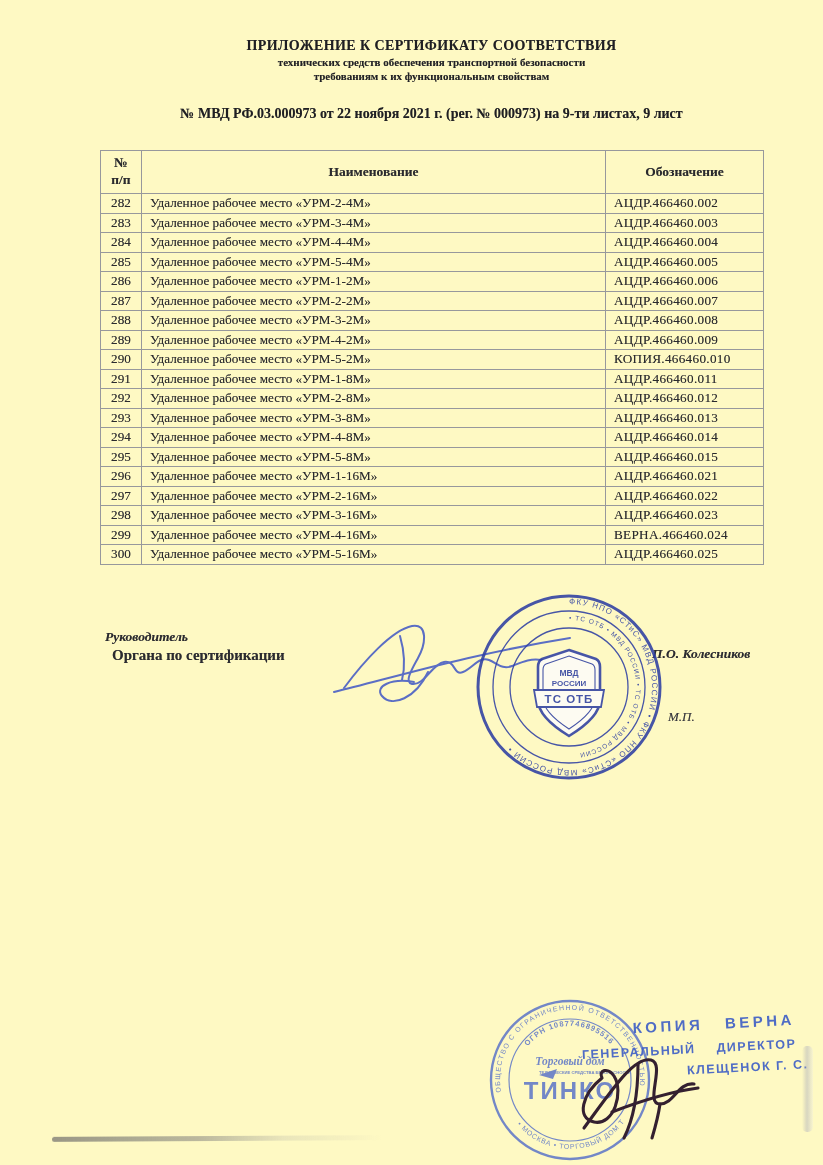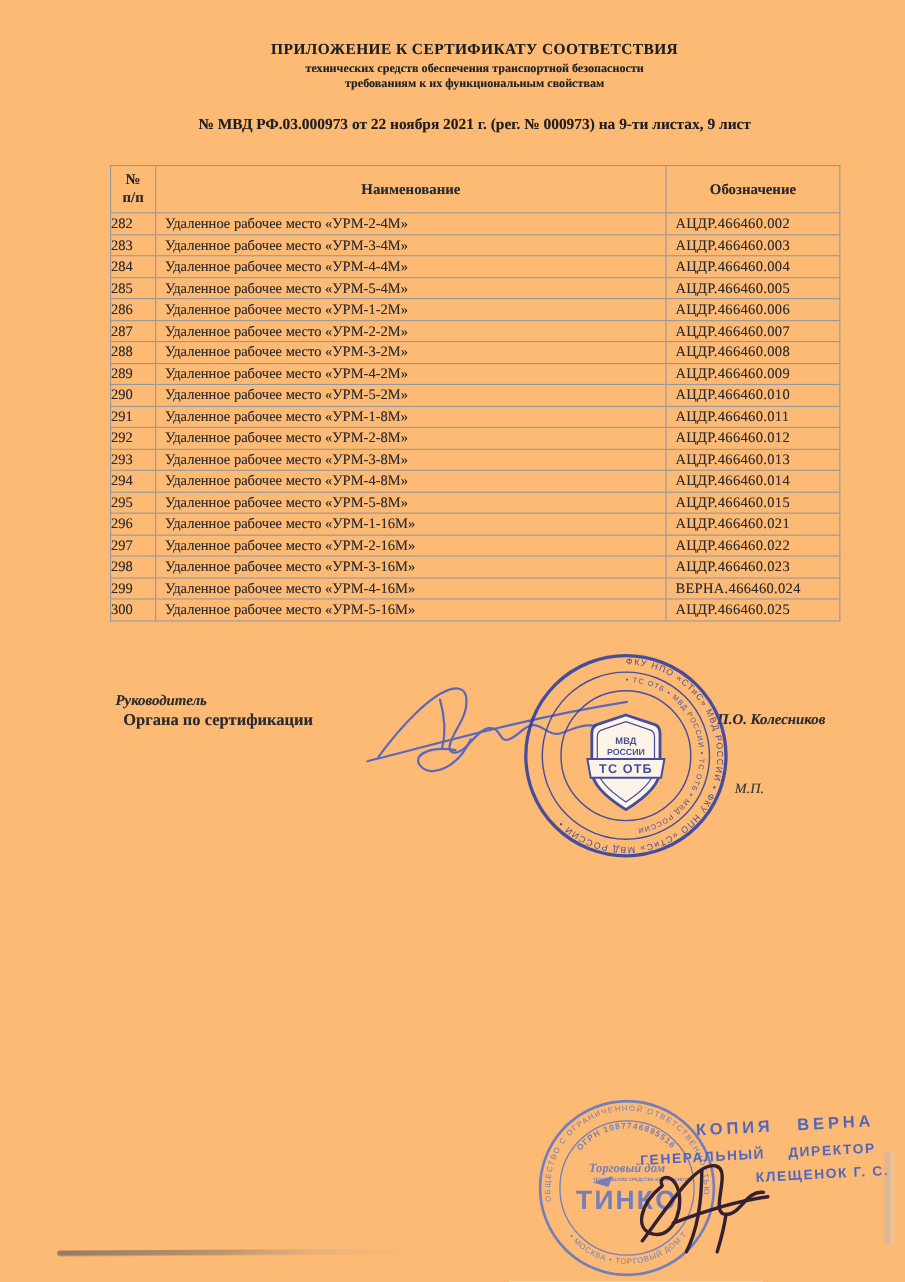--- a/index.html
+++ b/index.html
@@ -1,36 +1,36 @@
 <!DOCTYPE html>
 <html lang="ru"><head>
 <meta charset="utf-8">
 <style>
   html,body{margin:0;padding:0;}
   body{background:#e9e9e9;font-family:"Liberation Serif",serif;}
   .page{
     position:relative;width:823px;height:1165px;margin:0 auto;
-    background:#fdba74;overflow:hidden;color:#26262a;
+    background:#fef9c3;overflow:hidden;color:#26262a;
   }
   
   .doc-header{position:absolute;left:100px;top:38px;width:663px;text-align:center;}
   .doc-title{font-size:14px;font-weight:bold;letter-spacing:.4px;color:#1f1f23;}
   .doc-sub{font-size:11px;font-weight:bold;margin-top:2px;color:#222226;}
   .cert-line{position:absolute;left:60px;top:106px;width:743px;text-align:center;
     font-size:14px;font-weight:bold;color:#1f1f23;}
   
   table.items{
     position:absolute;left:100px;top:150px;width:663px;
     border-collapse:collapse;table-layout:fixed;
     font-size:13.2px;color:#2a2a2e;
   }
   table.items th,table.items td{border:1px solid #97989c;overflow:hidden;white-space:nowrap;}
   table.items th{font-weight:bold;height:40px;font-size:13.5px;line-height:1.25;background:transparent;}
   col.c1{width:41px;}col.c2{width:464px;}col.c3{width:158px;}
-  td.c-num{height:18.5px;text-align:left;padding:0;}
+  td.c-num{height:18.5px;text-align:center;padding:0;}
   td.c-name{padding:0 0 0 8px;text-align:left;}
   td.c-code{padding:0 0 0 8px;text-align:left;letter-spacing:.3px;}
   
   table.items, .doc-header, .cert-line, .sign-block{text-shadow:0 0 .45px rgba(45,45,50,.45);}
   
   .sign-block{position:absolute;left:0;top:0;width:823px;height:0;}
   .role-l1{position:absolute;left:105px;top:629px;font-size:13.5px;font-weight:bold;font-style:italic;color:#2b2b30;}
   .role-l2{position:absolute;left:112px;top:647px;font-size:15px;font-weight:bold;color:#2b2b30;}
   .signer{position:absolute;left:652px;top:646px;font-size:13.5px;font-weight:bold;font-style:italic;color:#2b2b30;}
   .mp{position:absolute;left:668px;top:709px;font-size:13px;font-style:italic;color:#3a3a40;}
@@ -132,21 +132,21 @@
 
     <tr>
       <td class="c-num">289</td>
       <td class="c-name">Удаленное рабочее место «УРМ-4-2М»</td>
       <td class="c-code">АЦДР.466460.009</td>
     </tr>
 
     <tr>
       <td class="c-num">290</td>
       <td class="c-name">Удаленное рабочее место «УРМ-5-2М»</td>
-      <td class="c-code">АЦДР.466460.010</td>
+      <td class="c-code">КОПИЯ.466460.010</td>
     </tr>
 
     <tr>
       <td class="c-num">291</td>
       <td class="c-name">Удаленное рабочее место «УРМ-1-8М»</td>
       <td class="c-code">АЦДР.466460.011</td>
     </tr>
 
     <tr>
       <td class="c-num">292</td>

